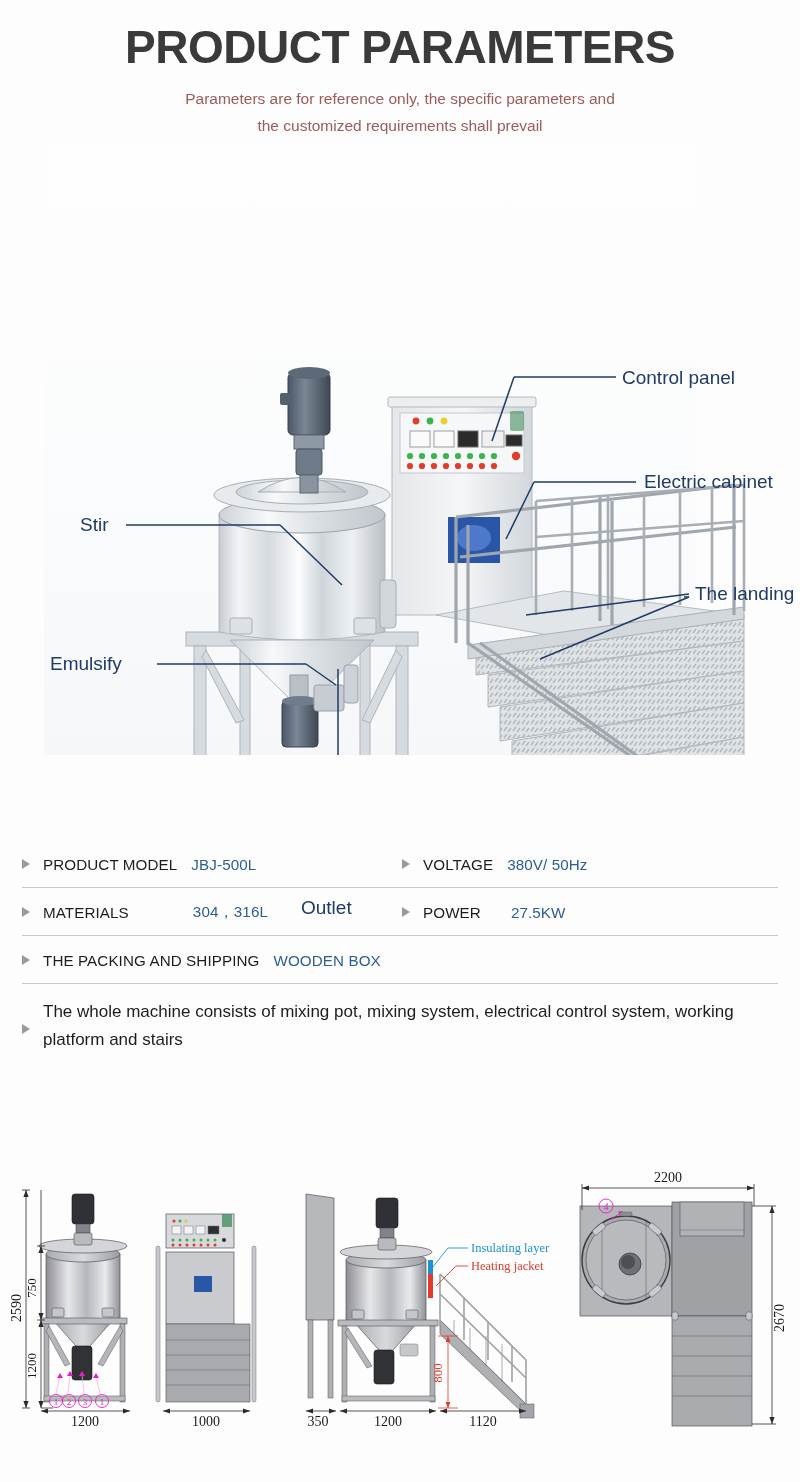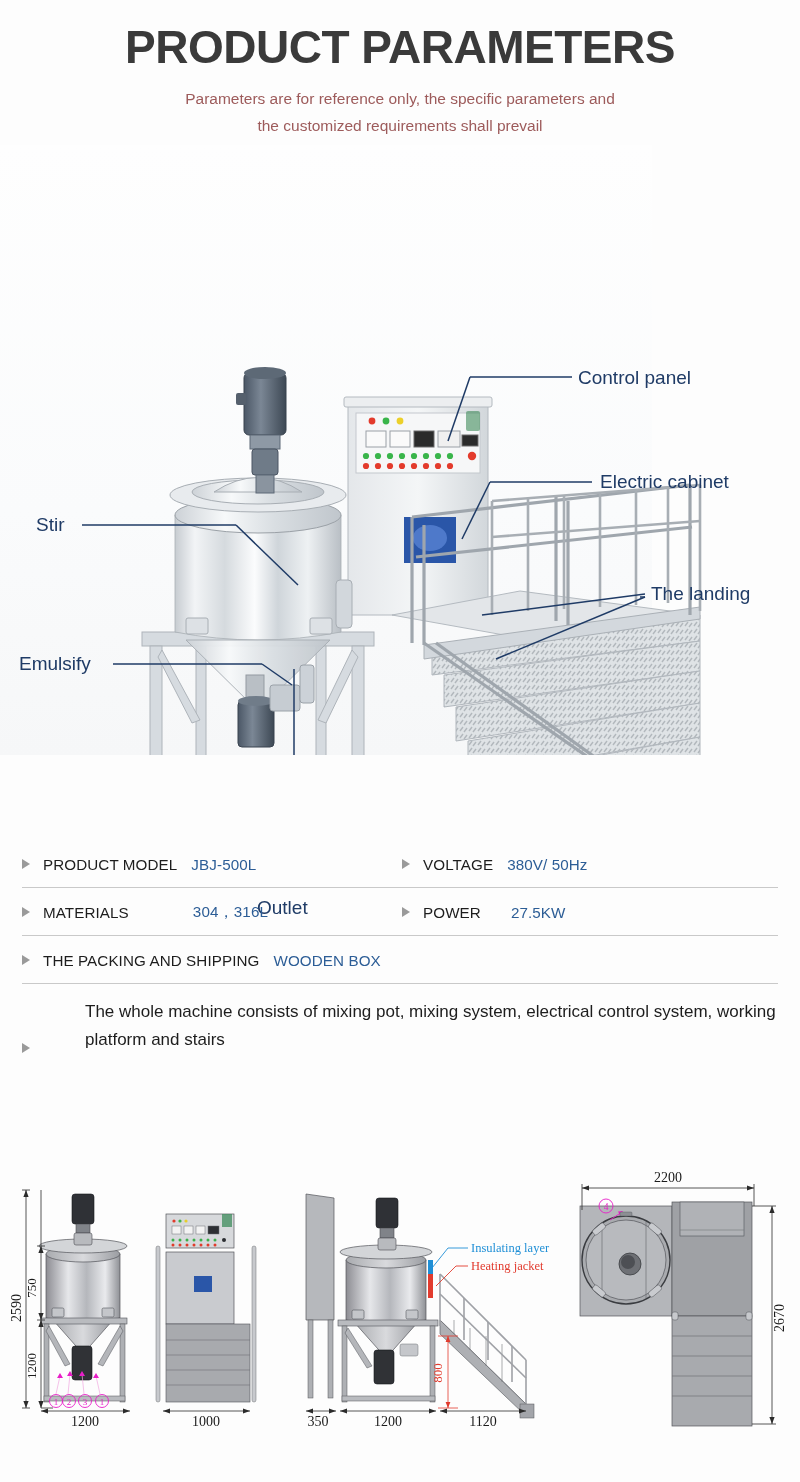--- a/index.html
+++ b/index.html
@@ -18,21 +18,21 @@
     letter-spacing: -0.5px; line-height: 1.1;
   }
   .subtitle {
     margin-top: 12px; font-size: 15.5px; color: #9d5b5b;
     line-height: 1.75; font-weight: 400;
   }
   .subtitle span { display: block; }
 
   
   .photo { position: relative; width: 652px; height: 610px; margin-top: 6px;
-           background: linear-gradient(180deg,#fefefe 0%,#fafbfc 60%,#f6f7f8 100%); }
+           background: linear-gradient(180deg,#fefefe 0%,#fafbfc 60%,#f6f7f8 100%); margin-left: 44px; }
   .photo svg { position: absolute; inset: 0; }
 
   .callout {
     position: absolute; color: #1f3b66; font-size: 19px;
     white-space: nowrap; font-weight: 400;
   }
 
   
   .specs { position: absolute; left: 22px; top: 840px; width: 756px; }
   .srow { position: relative; display: flex; height: 48px; align-items: center; }
@@ -44,21 +44,21 @@
   .cell.left  { width: 380px; }
   .cell.right { width: 376px; }
   .bullet {
     width: 0; height: 0; margin-right: 13px; flex: none;
     border-left: 8px solid #9a9a9a;
     border-top: 5.5px solid transparent;
     border-bottom: 5.5px solid transparent;
   }
   .lbl { font-size: 15.2px; color: #1d1d1d; letter-spacing: .1px; }
   .val { font-size: 15.2px; color: #2c5d96; margin-left: 14px; letter-spacing: .1px; }
-  .note { display: flex; align-items: flex-end; padding-top: 14px; gap: 42px; }
+  .note { display: flex; align-items: center; padding-top: 14px; }
   .note .bullet { margin-top: 7px; }
   .note-text { font-size: 17px; color: #1d1d1d; line-height: 1.62; }
 
   
   .drawings { position: absolute; left: 0; top: 1168px; width: 800px; height: 310px; }
   .dwg { position: absolute; top: 0; height: 310px; }
   .dwg svg { display: block; }
 </style>
 </head>
 <body>
@@ -250,21 +250,21 @@
         <path d="M113 519 L262 519"></path>
         <path d="M262 519 L292 540"></path>
         <path d="M294 524 L294 748"></path>
       </g>
     </svg>
 
     <div class="callout" style="left:578px; top:222px;">Control panel</div>
     <div class="callout" style="left:600px; top:326px;">Electric cabinet</div>
     <div class="callout" style="left:651px; top:438px;">The landing</div>
     <div class="callout" style="left:36px;  top:369px;">Stir</div>
-    <div class="callout" style="left:19px;   top:508px;">Emulsify</div>
+    <div class="callout" style="left:6px;   top:508px;">Emulsify</div>
     <div class="callout" style="left:257px; top:752px;">Outlet</div>
   </div>
 
   <div class="specs">
 
     <div class="srow">
       <div class="cell left">
         <span class="bullet"></span>
         <span class="lbl">PRODUCT MODEL</span>
         <span class="val">JBJ-500L</span>

